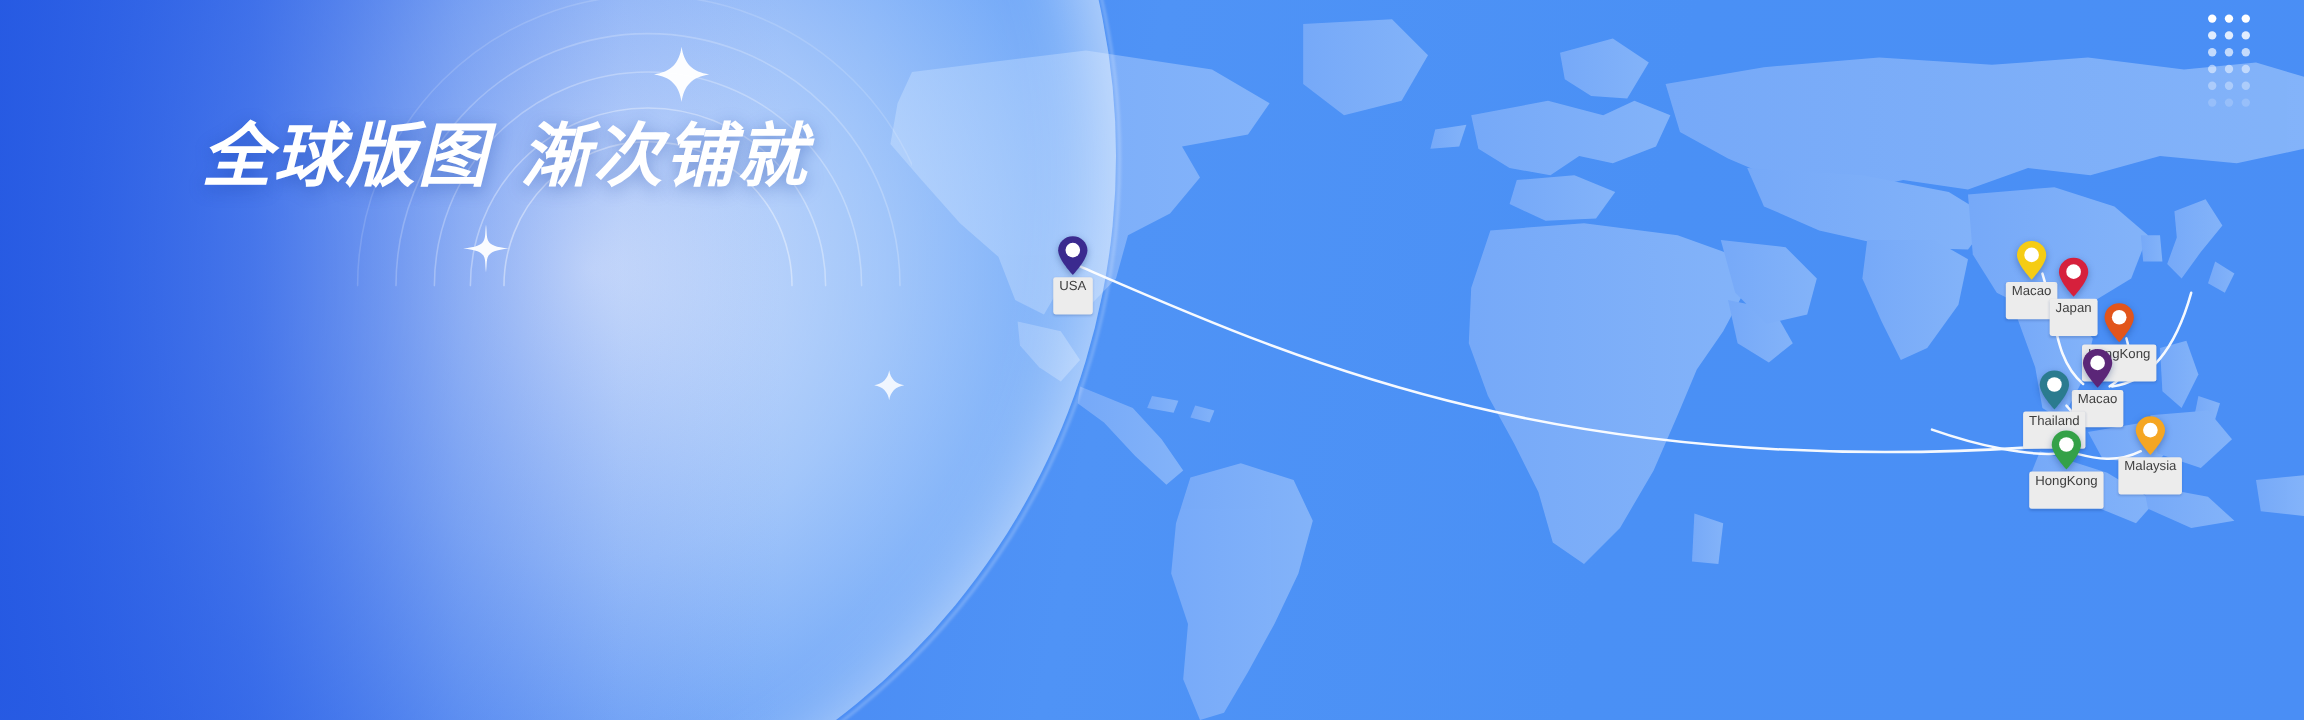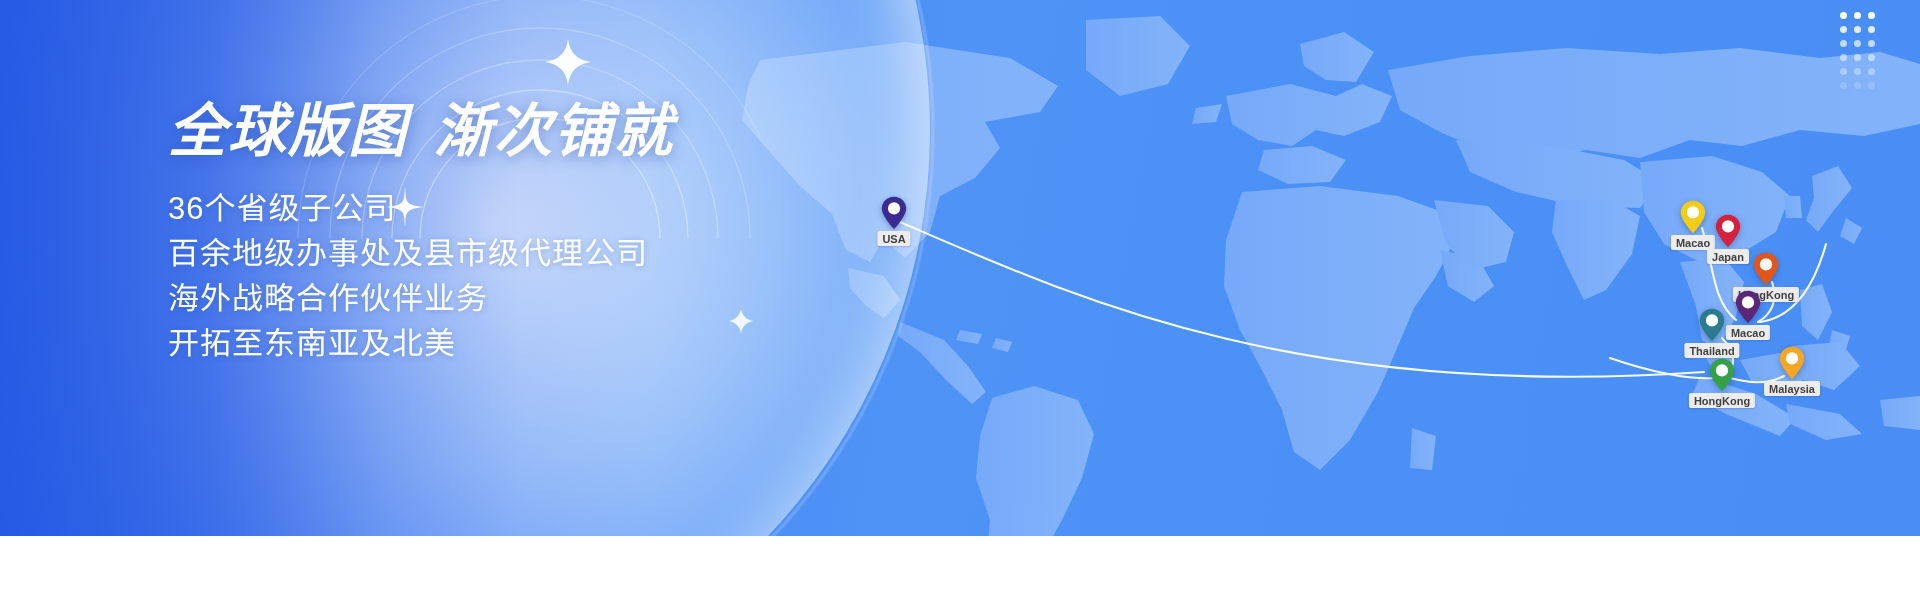--- a/index.html
+++ b/index.html
@@ -4,21 +4,21 @@
 <title>Global Map Banner</title>
 <style>
   html, body {
     margin: 0;
     padding: 0;
     background: #ffffff;
   }
   #banner {
     position: relative;
     width: 1920px;
-    height: 536px;
+    height: 600px;
     overflow: hidden;
     font-family: "Liberation Sans", "DejaVu Sans", sans-serif;
     background: #7f1d1d;
     user-select: none;
   }
 
   
   .bg-base {
     position: absolute; inset: 0;
     background: linear-gradient(100deg,
@@ -144,22 +144,22 @@
   .pin .glyph { display: block; filter: drop-shadow(0 2px 3px rgba(10,40,110,0.35)); }
   .pin .pin-label {
     position: absolute;
     left: 50%;
     transform: translateX(-50%);
     margin-top: 1px;
     background: #ececec;
     color: #3f3f3f;
     font-size: 11px;
     line-height: 13px;
-    font-weight: 700;
-    padding: 2px 5px 0 5px;
+    font-weight: 400;
+    padding: 2px 5px 16px 5px;
     border-radius: 2px;
     white-space: nowrap;
     box-shadow: 0 1px 2px rgba(20,50,120,0.20);
   }
   .routes { position: absolute; left: 0; top: 0; z-index: 7; pointer-events: none; }
 </style>
 </head>
 <body>
 
 <div id="banner">
@@ -283,26 +283,20 @@
       <i style="opacity: 0.34;"></i>
       <i style="opacity: 0.34;"></i>
       <i style="opacity: 0.34;"></i>
       <i style="opacity: 0.175;"></i>
       <i style="opacity: 0.175;"></i>
       <i style="opacity: 0.175;"></i>
     </div>
 
   <div class="copy">
     <h1 class="headline"><span>全球版图</span><span class="gap"></span><span>渐次铺就</span></h1>
-    <ul class="sub">
-      <li>36个省级子公司</li>
-      <li>百余地级办事处及县市级代理公司</li>
-      <li>海外战略合作伙伴业务</li>
-      <li>开拓至东南亚及北美</li>
-    </ul>
   </div>
 
   <svg class="routes" width="1920" height="600" xmlns="http://www.w3.org/2000/svg">
     <g fill="none" stroke="#ffffff" stroke-width="2.1" stroke-linecap="round" opacity="0.95">
       <path d="M900 222 C 1080 300 1300 400 1704 372"></path>
       <path d="M1702 228 C 1714 266 1712 300 1736 320"></path>
       <path d="M1826 244 C 1812 294 1790 318 1760 322"></path>
       <path d="M1772 282 C 1778 300 1772 314 1758 322"></path>
       <path d="M1722 338 C 1736 352 1736 366 1726 376"></path>
       <path d="M1784 376 C 1764 386 1746 382 1730 378"></path>

